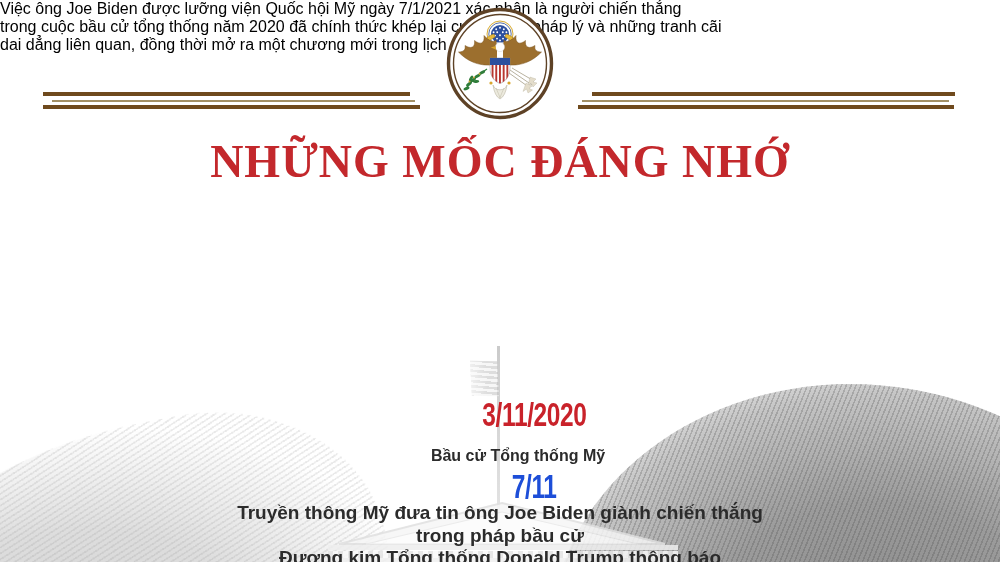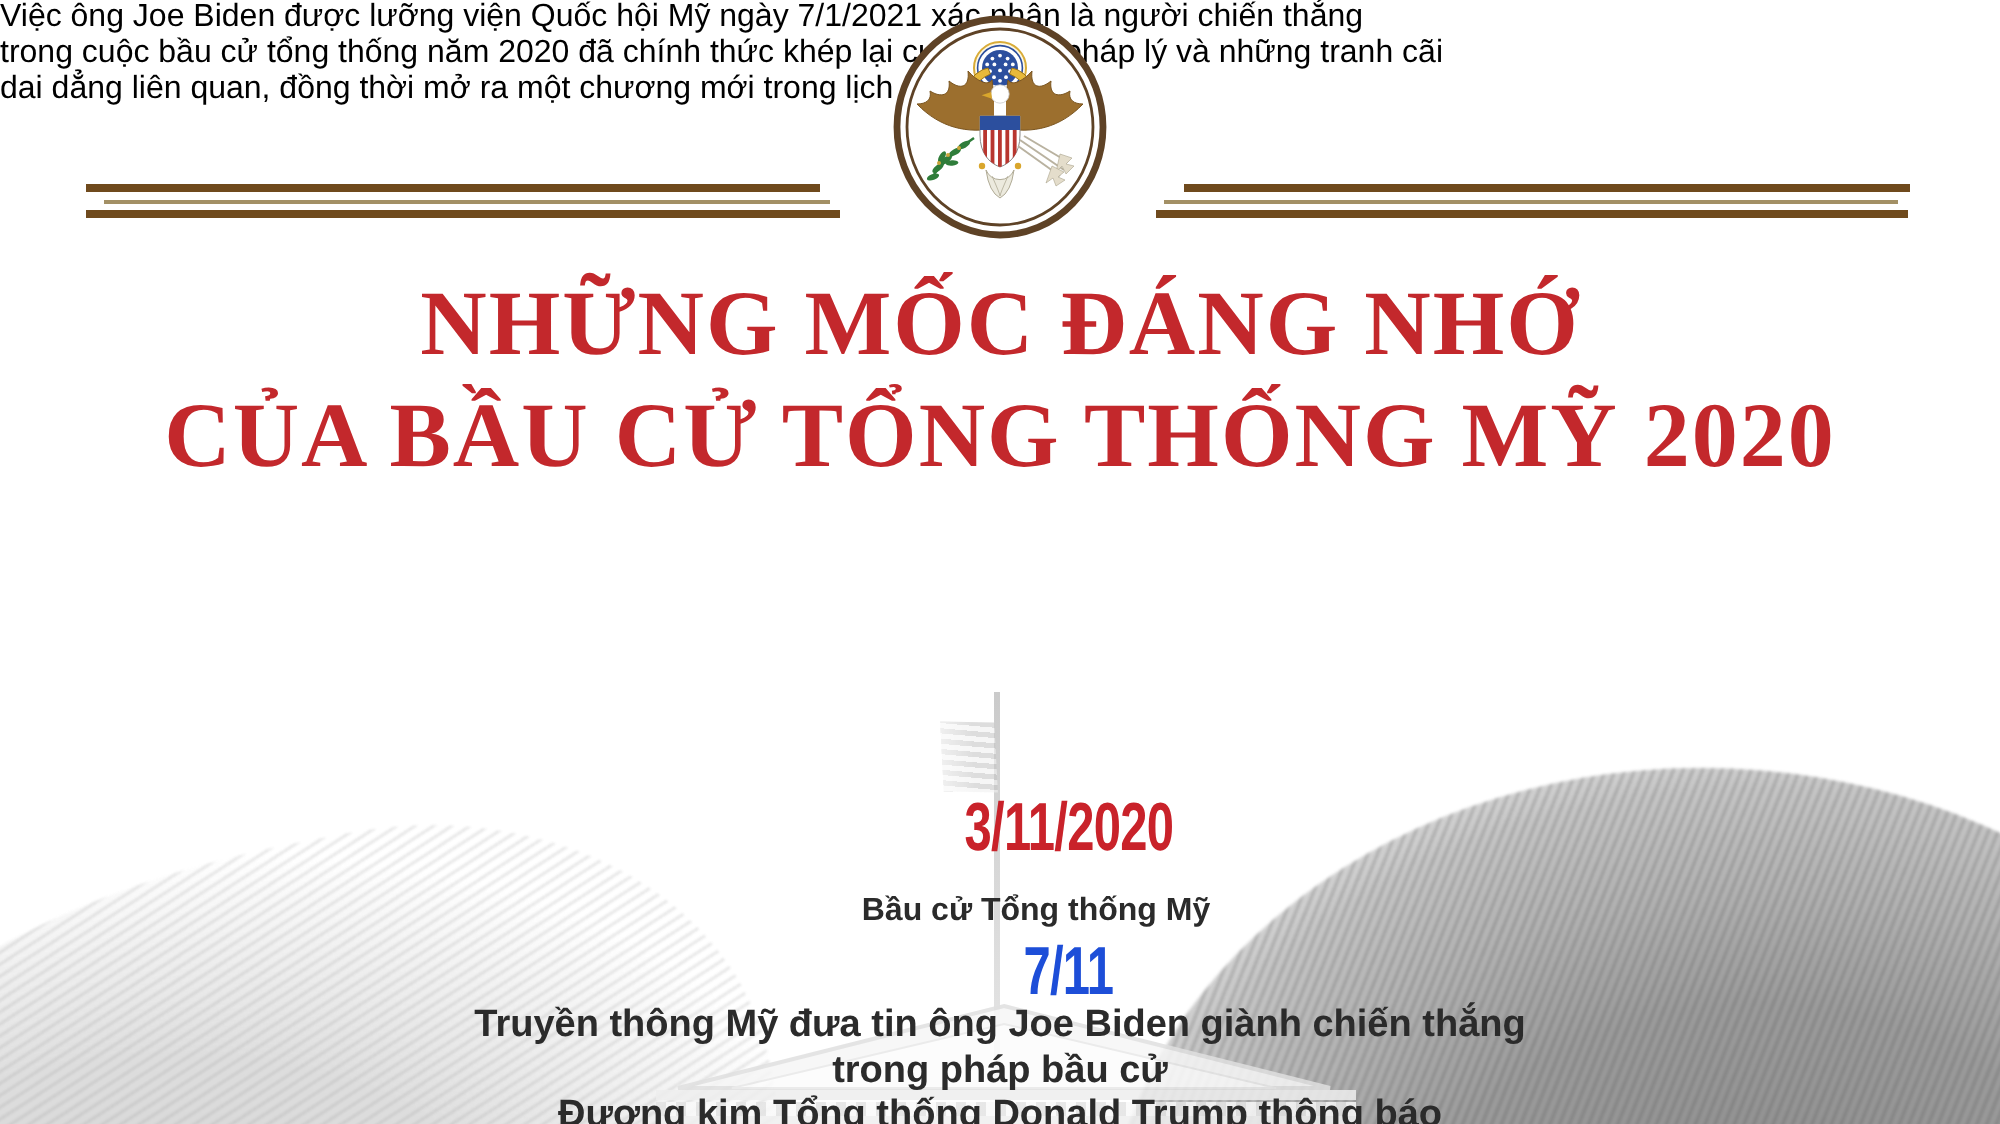--- a/index.html
+++ b/index.html
@@ -174,21 +174,20 @@
       <g fill="#e4ddcb" stroke="#aaa28c" stroke-width=".3">
         <path d="M84 70 l6 2 -3 3 4 1 -4 4 -2 -4 -3 3 z"></path>
         <path d="M80 76 l6 3 -3 2.5 3.5 1.5 -4.5 3 -1.5 -4 -3.5 2.5 z"></path>
       </g>
       <circle cx="45" cy="76" r="1.6" fill="#d9a62c"></circle>
         <circle cx="63" cy="76" r="1.6" fill="#d9a62c"></circle>
     </svg>
 
     <h1 class="title" style="color:#c3282c">
       <div>NHỮNG MỐC ĐÁNG NHỚ</div>
-      <div>CỦA BẦU CỬ TỔNG THỐNG MỸ 2020</div>
     </h1>
 
     <p class="intro">
       </p>
       <div>Việc ông Joe Biden được lưỡng viện Quốc hội Mỹ ngày 7/1/2021 xác nhận là người chiến thắng</div>
       <div>trong cuộc bầu cử tổng thống năm 2020 đã chính thức khép lại cuộc chiến pháp lý và những tranh cãi</div>
       <div>dai dẳng liên quan, đồng thời mở ra một chương mới trong lịch sử Mỹ.</div>
     <p></p>
 
     <div class="tl-date d1" style="color:#c9222a">

